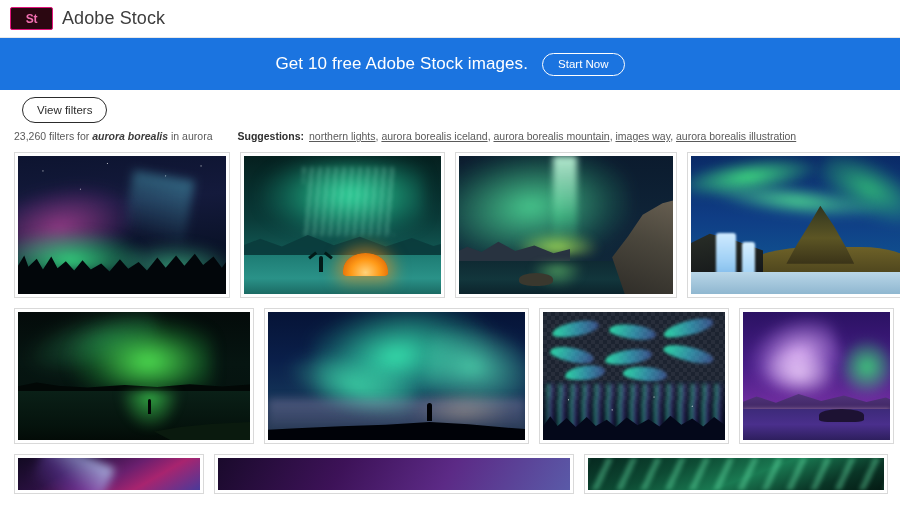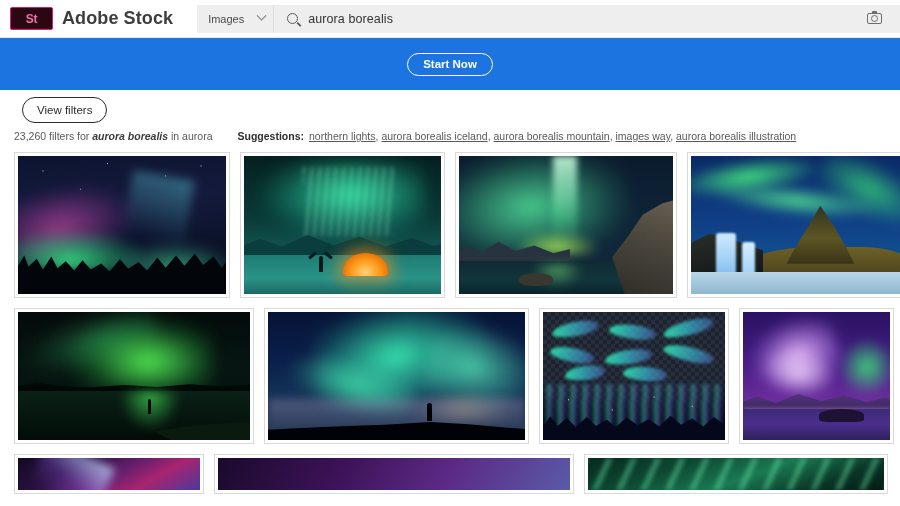--- a/index.html
+++ b/index.html
@@ -35,21 +35,21 @@
     justify-content: center;
     font-size: 12px;
     font-weight: bold;
     color: #f26fb0;
     letter-spacing: -0.3px;
     line-height: 1;
   }
   .brand-name {
     font-size: 18px;
     color: #3d3d3d;
-    font-weight: 700;
+    font-weight: 400;
     letter-spacing: 0.1px;
     white-space: nowrap;
   }
 
   .search-wrap {
     display: flex;
     align-items: stretch;
     margin-left: 24px;
     flex: 1;
     height: 28px;
@@ -145,21 +145,21 @@
   .promo-text {
     color: #ffffff;
     font-size: 17px;
     letter-spacing: 0.1px;
   }
   .promo-btn {
     border: 1.5px solid #ffffff;
     border-radius: 14px;
     color: #ffffff;
     font-size: 11.5px;
-    font-weight: bold;
+    font-weight: normal;
     padding: 4px 15px 5px;
     background: transparent;
     cursor: pointer;
     white-space: nowrap;
   }
 
   
   .filter-row {
     height: 40px;
     display: flex;
@@ -604,36 +604,24 @@
 </style>
 </head>
 <body>
 
 <div class="header">
   <div class="brand">
     <div class="logo-tile">St</div>
     <div class="brand-name">Adobe Stock</div>
   </div>
 
-  <div class="search-wrap">
-    <div class="type-select">
-      <span>Images</span>
-      <span class="chev"></span>
-    </div>
-    <div class="search-field">
-      <span class="mag"></span>
-      <span class="search-text">aurora borealis</span>
-    </div>
-    <div class="cam-btn">
-      <span class="cam"></span>
-    </div>
-  </div>
 </div>
 
 <div class="promo">
+  <div class="promo-text">Get 10 free Adobe Stock images.</div>
   <button class="promo-btn">Start Now</button>
 </div>
 
 <div class="filter-row">
   <button class="view-filters">View filters</button>
 </div>
 
 <div class="results-line">
   <span class="results-count">
     <span>23,260</span>

